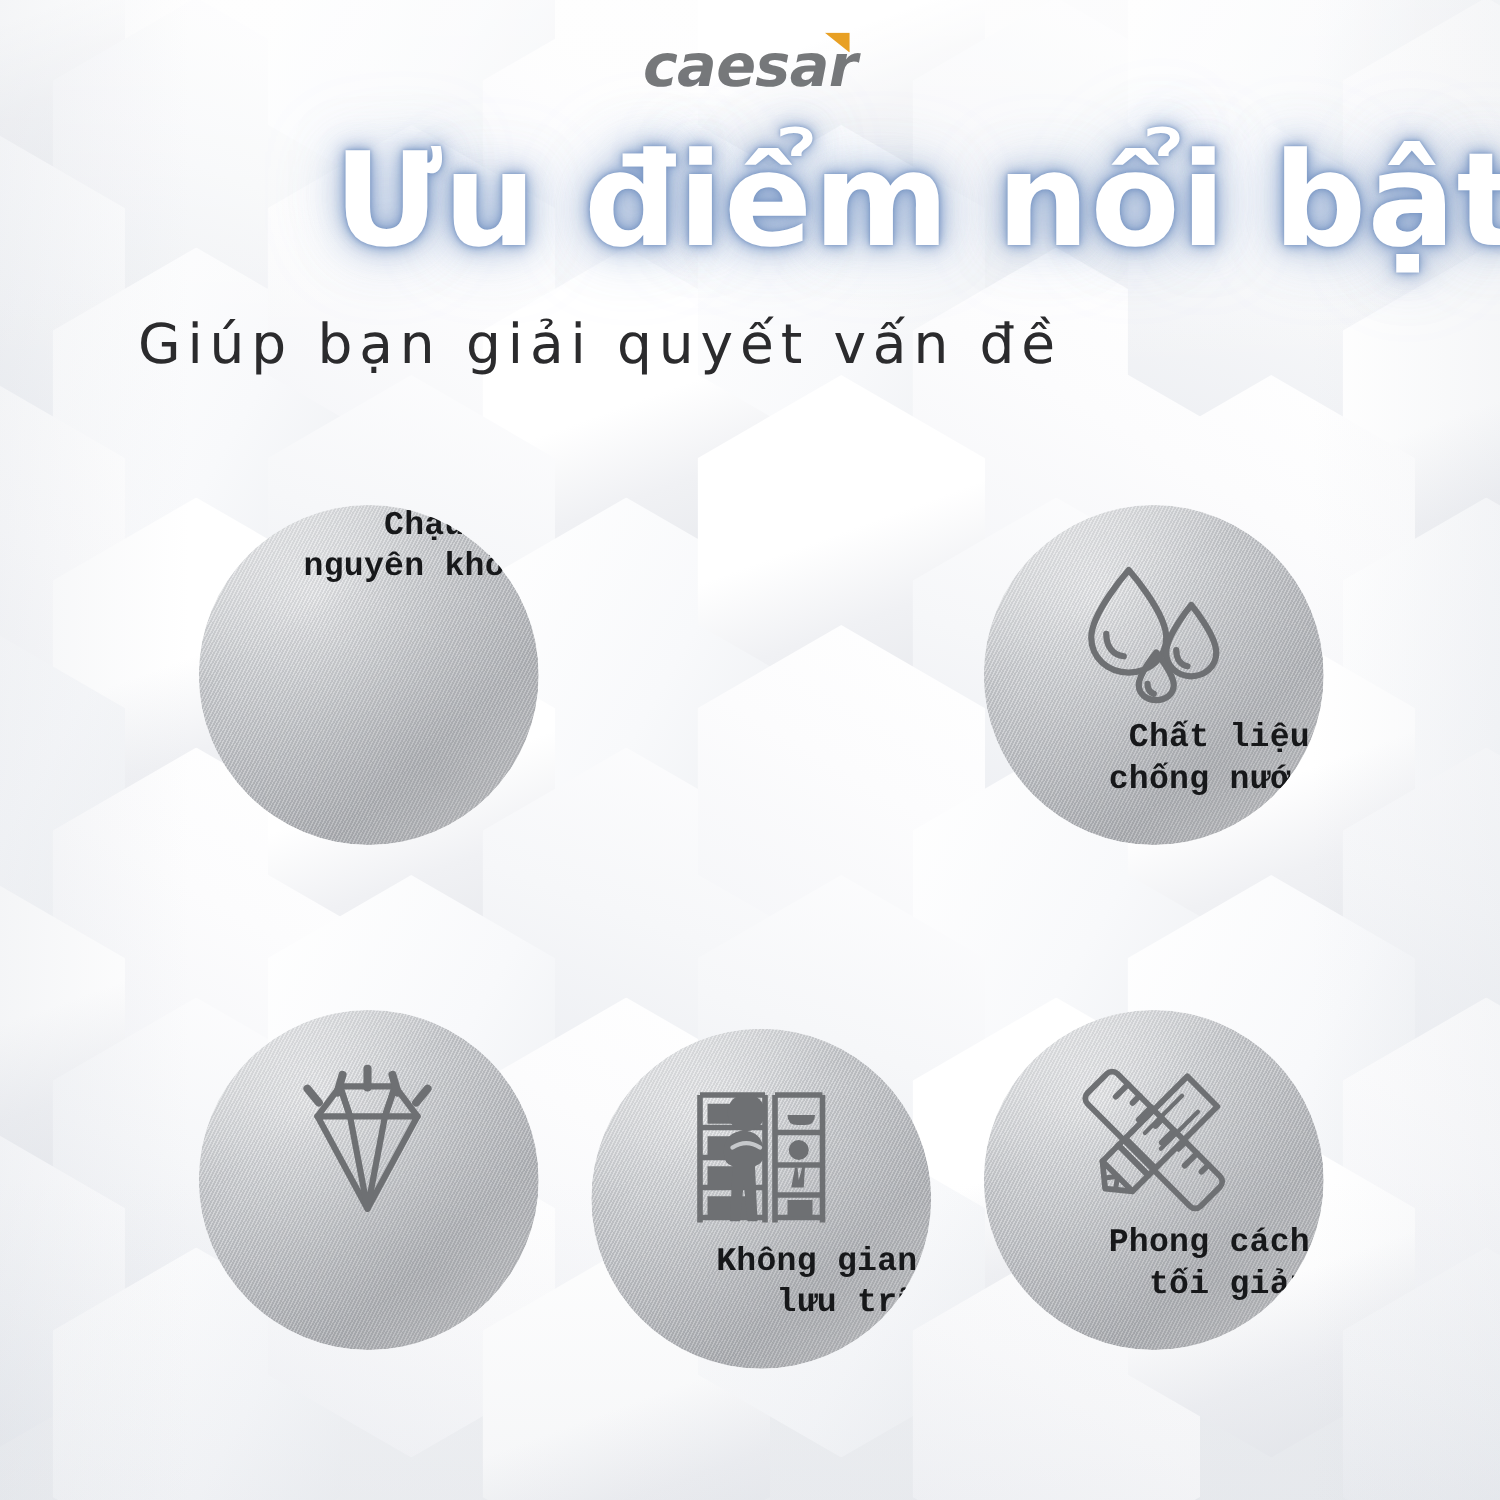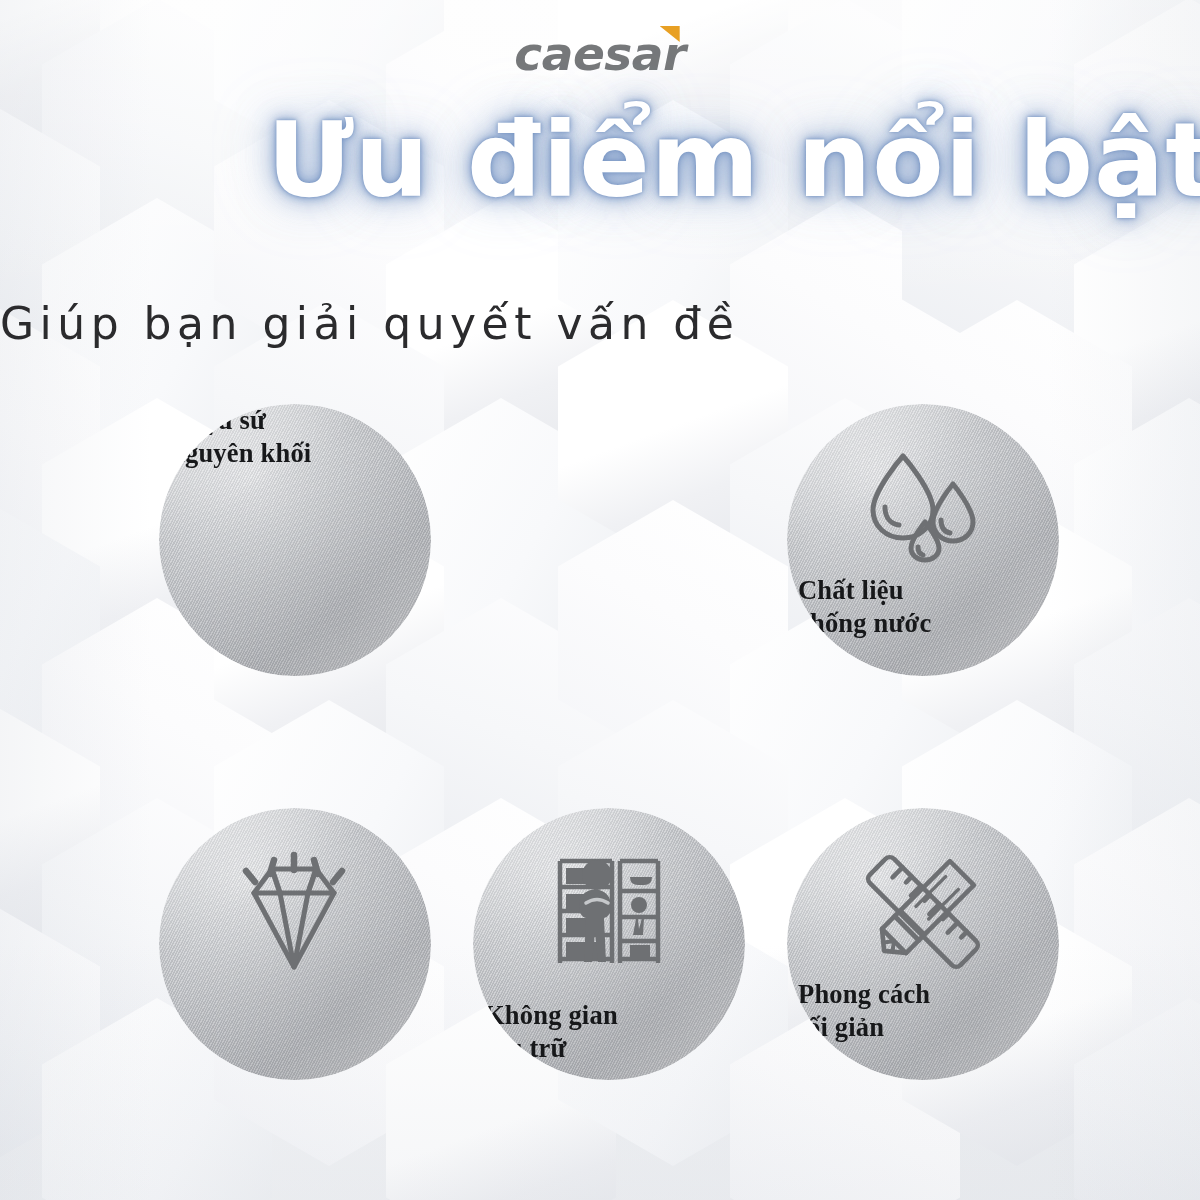--- a/index.html
+++ b/index.html
@@ -109,23 +109,22 @@
       0 0 20px rgba(120,150,198,0.70),
       0 0 38px rgba(140,168,208,0.55),
       0 0 62px rgba(160,185,218,0.40);
   }
 
   .subhead {
     position: absolute;
     top: 252px;
     left: 0;
     width: 960px;
-    text-align: left;
+    text-align: center;
     z-index: 6;
-    margin-top: 48px;
   }
   .subhead-text {
     display: inline-block;
     font-family: "DejaVu Sans", sans-serif;
     font-size: 44px;
     font-weight: 400;
     color: #2b2b2d;
     letter-spacing: 5.5px;
     line-height: 1.1;
   }
@@ -175,36 +174,36 @@
 
   .f-icon {
     height: 132px;
     margin-top: 38px;
     display: flex;
     align-items: center;
     justify-content: center;
   }
   .f-icon svg { display: block; }
   .f-label {
-    font-family: Liberation Serif, serif;
+    font-family: Liberation Mono, monospace;
     font-size: 26.5px;
     font-weight: 700;
     color: #17181a;
     line-height: 1.26;
-    text-align: left;
+    text-align: right;
     letter-spacing: 0.2px;
     width: 250px;
   }
 
   
   .c0 { left: 159px;  top: 0px;   }
   .c1 { left: 473px;  top: 0px;   }
   .c2 { left: 787px;  top: 0px;   }
   .c3 { left: 159px;  top: 404px; }
-  .c4 { left: 473px;  top: 404px; gap: 21px; }
+  .c4 { left: 473px;  top: 419px; }
   .c5 { left: 787px;  top: 404px; }
 </style>
 </head>
 <body>
 
 <div id="poster">
 
   <div class="hex-bg"></div>
   <div class="hex-layer">
     <div class="hex a" style="left:-70px;  top:-40px;"></div>

